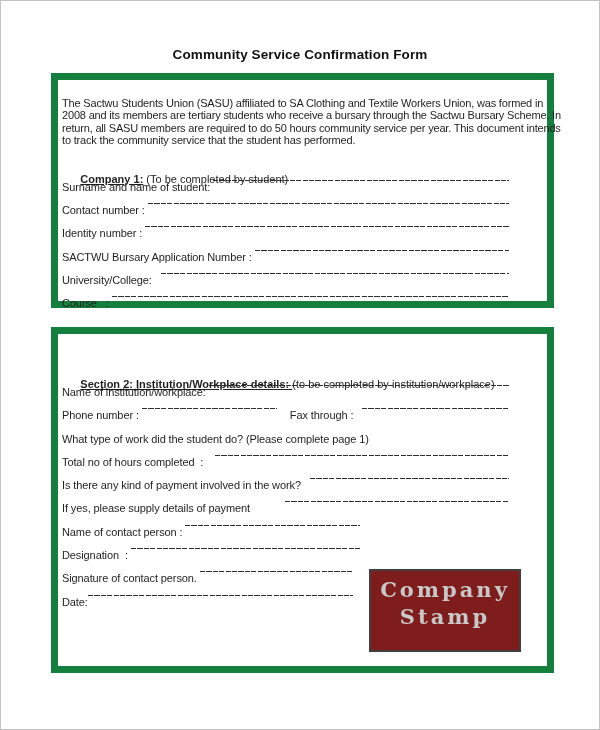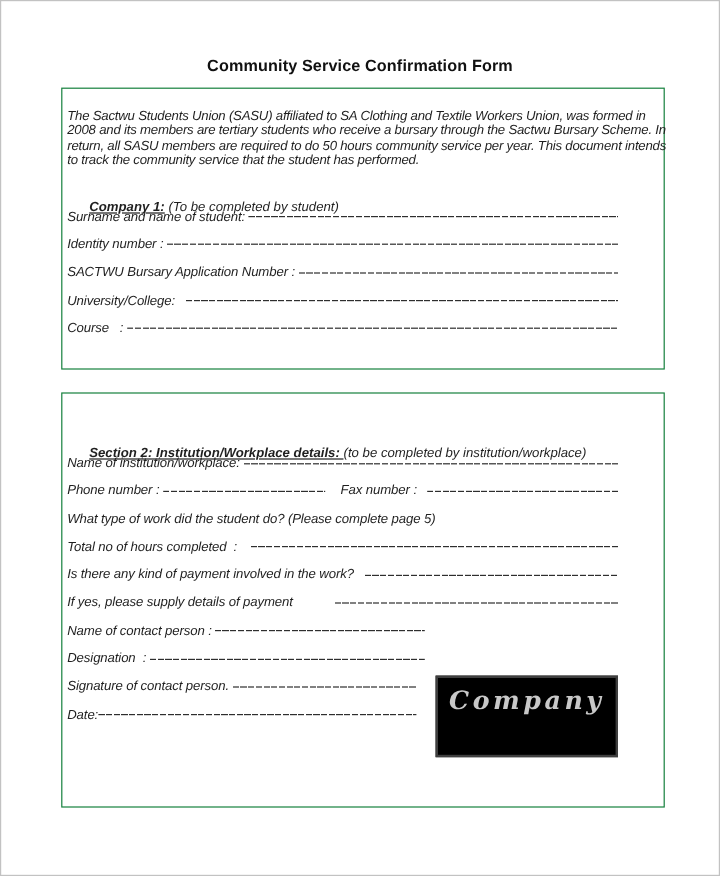--- a/index.html
+++ b/index.html
@@ -20,23 +20,22 @@
     font-size: 13.5px;
     font-weight: bold;
     letter-spacing: 0.1px;
     color: #111;
   }
   .box {
     position: relative;
     margin-left: 50px;
     width: 503px;
     box-sizing: border-box;
-    border: 1px solid #15803d;
+    border: 7px solid #15803d;
     padding: 0 0 16px 4px;
-    font-style: italic;
   }
   .box1 { height: 235px; padding-top: 17px; }
   .box2 { height: 346px; margin-top: 19px; padding-top: 18px; }
   .intro { margin: 0 4px 0 0; }
   .intro .il {
     display: block;
     font-size: 11px;
     line-height: 12.4px;
     letter-spacing: -0.18px;
     white-space: pre;
@@ -44,21 +43,21 @@
   .sec-head {
     margin: 10px 0 8px 0;
     height: 15px;
     font-size: 11px;
     line-height: 15px;
     white-space: pre;
   }
   .sec-head .hb { font-weight: bold; text-decoration: underline; }
   .row {
     display: flex;
-    align-items: center;
+    align-items: flex-start;
     height: 15px;
     margin: 0 38px 8.3px 0;
     font-size: 11px;
     line-height: 15px;
   }
   .row .lbl { white-space: pre; letter-spacing: -0.1px; }
   .line {
     flex: 1 1 auto;
     height: 1px;
     margin-bottom: 1px;
@@ -67,26 +66,26 @@
   .line.w135 { flex: 0 0 135px; }
   .row.w298 { width: 298px; flex: none; margin-right: 0; }
   .row.w291 { width: 291px; flex: none; margin-right: 0; }
   .lbl.tab223 { display: inline-block; min-width: 223px; }
   .faxlbl { margin-left: 13px; }
   .stamp {
     position: absolute;
     left: 311px;
     top: 235px;
     width: 152px;
-    height: 68px;
+    height: 83px;
     box-sizing: border-box;
     border: 2px solid #3f3f3f;
     text-align: center;
     padding-top: 5px;
-    background: #000000;
+    background: #7f1d1d;
   }
   .stamp-word {
     font-family: "DejaVu Serif", "Liberation Serif", serif;
     font-weight: bold;
     font-size: 21px;
     line-height: 27px;
     letter-spacing: 3px;
     color: #c8c8c8;
   }
 </style>
@@ -107,20 +106,24 @@
 
     <div class="sec-head">
       <span class="hb">Company 1:</span><span class="hn"> (To be completed by student)</span>
     </div>
 
     <div class="row">
       <span class="lbl">Surname and name of student: </span>
       <span class="line"></span>
     </div>
     <div class="row">
+      <span class="lbl">Contact number : </span>
+      <span class="line"></span>
+    </div>
+    <div class="row">
       <span class="lbl">Identity number : </span>
       <span class="line"></span>
     </div>
     <div class="row">
       <span class="lbl">SACTWU Bursary Application Number : </span>
       <span class="line"></span>
     </div>
     <div class="row">
       <span class="lbl">University/College:   </span>
       <span class="line"></span>
@@ -136,25 +139,25 @@
       <span class="hb">Section 2: Institution/Workplace details: </span><span class="hn">(to be completed by institution/workplace)</span>
     </div>
 
     <div class="row">
       <span class="lbl">Name of institution/workplace: </span>
       <span class="line"></span>
     </div>
     <div class="row">
       <span class="lbl">Phone number : </span>
       <span class="line w135"></span>
-      <span class="lbl faxlbl">Fax number :   </span>
+      <span class="lbl faxlbl">Fax through :   </span>
       <span class="line"></span>
     </div>
     <div class="row">
-      <span class="lbl">What type of work did the student do? (Please complete page 5)</span>
+      <span class="lbl">What type of work did the student do? (Please complete page 1)</span>
     </div>
     <div class="row">
       <span class="lbl">Total no of hours completed  :    </span>
       <span class="line"></span>
     </div>
     <div class="row">
       <span class="lbl">Is there any kind of payment involved in the work?   </span>
       <span class="line"></span>
     </div>
     <div class="row">
@@ -173,16 +176,17 @@
       <span class="lbl">Signature of contact person. </span>
       <span class="line"></span>
     </div>
     <div class="row w291">
       <span class="lbl">Date:</span>
       <span class="line"></span>
     </div>
 
     <div class="stamp">
       <div class="stamp-word">Company</div>
+      <div class="stamp-word">Stamp</div>
     </div>
   </div>
 
 </div>
 
 </body></html>

